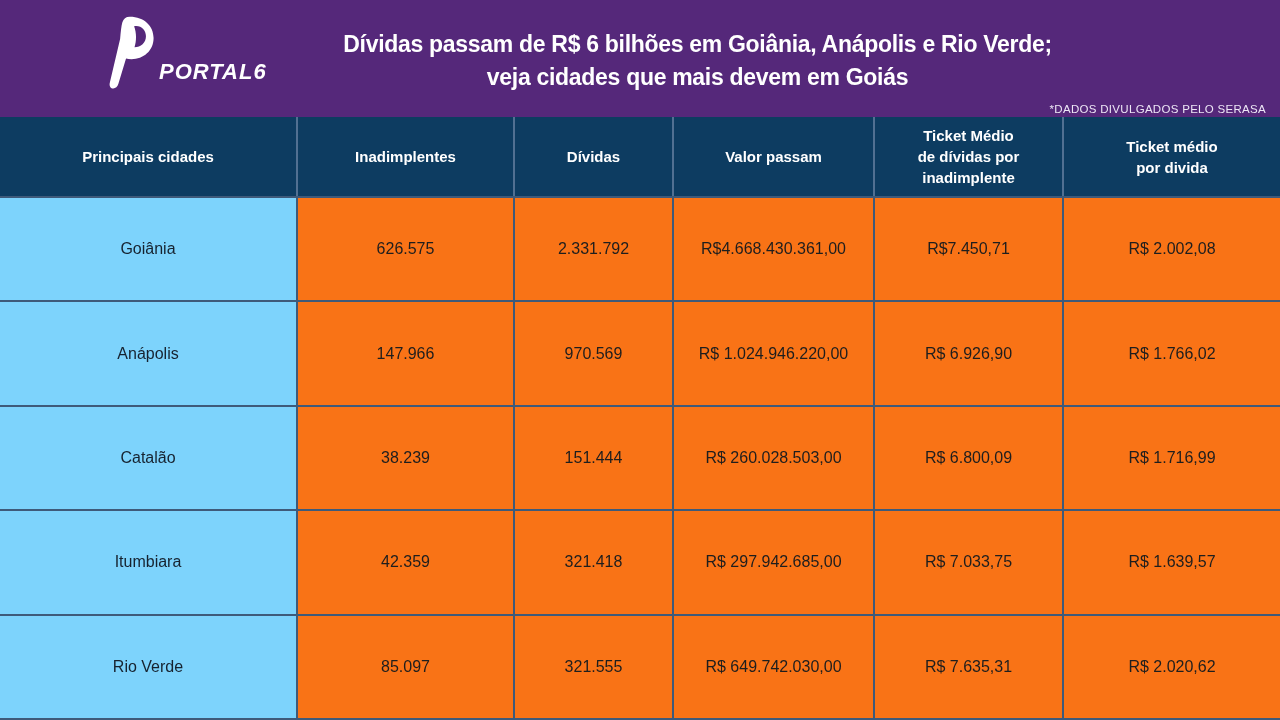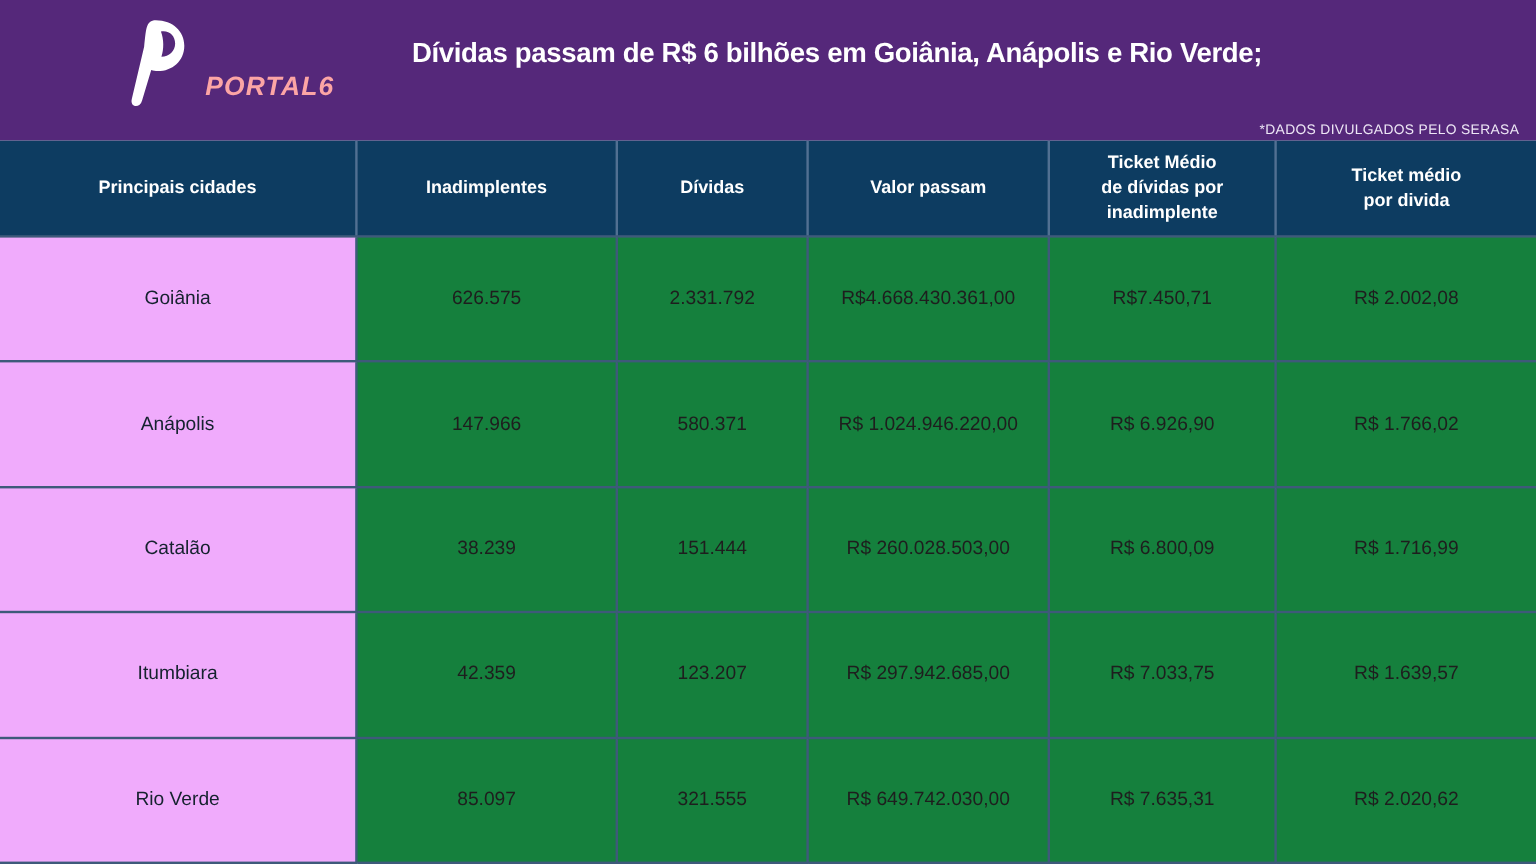--- a/index.html
+++ b/index.html
@@ -9,22 +9,22 @@
     font-family: "Liberation Sans", sans-serif;
   }
   
   .header-band {
     position: relative;
     width: 1280px; height: 117px;
     background: #55287A;
   }
   .logo {
     position: absolute; left: 103px; top: 16px;
-    display: flex; align-items: flex-end; gap: 16px;
-    color: #fca5a5;
+    display: flex; align-items: flex-end; gap: 4px;
+    color: #ffffff;
   }
   .logo svg { display: block; }
   .logo-text {
     font-style: italic; font-weight: bold;
     font-size: 22px; letter-spacing: 1px;
     margin-bottom: 9px;
   }
   .title-wrap {
     position: absolute; left: 0; right: 0; top: 28px;
     padding-left: 115px;
@@ -52,22 +52,22 @@
     border: 2px solid #517092;
     border-top: none;
     border-bottom: 2px solid #3E5A7A;
     height: 77px;
   }
   table.debts td {
     border: 2px solid #3E5A7A;
     text-align: center; vertical-align: middle;
     font-size: 16px;
   }
-  table.debts td.city  { background: #f0abfc; color: #16222F; }
-  table.debts td.val   { background: #15803d; color: #1E1E1E; }
+  table.debts td.city  { background: #7dd3fc; color: #16222F; }
+  table.debts td.val   { background: #f97316; color: #1E1E1E; }
   table.debts th:first-child,
   table.debts td:first-child { border-left: none; text-align: center; }
   table.debts th:last-child,
   table.debts td:last-child { border-right: none; }
 </style>
 </head>
 <body>
 
 <div>
 
@@ -79,20 +79,21 @@
                    L17.5 80 C15.5 88 5 87 7.5 78 L19.5 27 C21.5 10 21 1 31 1 Z" fill="#ffffff"></path>
           <path d="M36 12 C44 10.5 50 16 50 24 C50 31.5 44 37 36.5 37
                    C39 29 39 20 36 12 Z" fill="#55287A"></path>
         </svg>
       </span>
       <span class="logo-text">PORTAL6</span>
     </div>
 
     <div class="title-wrap">
       <div class="title-line">Dívidas passam de R$ 6 bilhões em Goiânia, Anápolis e Rio Verde;</div>
+      <div class="title-line">veja cidades que mais devem em Goiás</div>
     </div>
 
     <div class="source-note">*DADOS DIVULGADOS PELO SERASA</div>
   </div>
 
   <div class="table-area">
     <table class="debts">
       <colgroup>
         <col style="width:297px">
         <col style="width:217px">
@@ -119,37 +120,37 @@
             <td class="city">Goiânia</td>
             <td class="val">626.575</td>
             <td class="val">2.331.792</td>
             <td class="val">R$4.668.430.361,00</td>
             <td class="val">R$7.450,71</td>
             <td class="val">R$ 2.002,08</td>
           </tr>
           <tr>
             <td class="city">Anápolis</td>
             <td class="val">147.966</td>
-            <td class="val">580.371</td>
+            <td class="val">970.569</td>
             <td class="val">R$ 1.024.946.220,00</td>
             <td class="val">R$ 6.926,90</td>
             <td class="val">R$ 1.766,02</td>
           </tr>
           <tr>
             <td class="city">Catalão</td>
             <td class="val">38.239</td>
             <td class="val">151.444</td>
             <td class="val">R$ 260.028.503,00</td>
             <td class="val">R$ 6.800,09</td>
             <td class="val">R$ 1.716,99</td>
           </tr>
           <tr>
             <td class="city">Itumbiara</td>
             <td class="val">42.359</td>
-            <td class="val">123.207</td>
+            <td class="val">321.418</td>
             <td class="val">R$ 297.942.685,00</td>
             <td class="val">R$ 7.033,75</td>
             <td class="val">R$ 1.639,57</td>
           </tr>
           <tr>
             <td class="city">Rio Verde</td>
             <td class="val">85.097</td>
             <td class="val">321.555</td>
             <td class="val">R$ 649.742.030,00</td>
             <td class="val">R$ 7.635,31</td>

